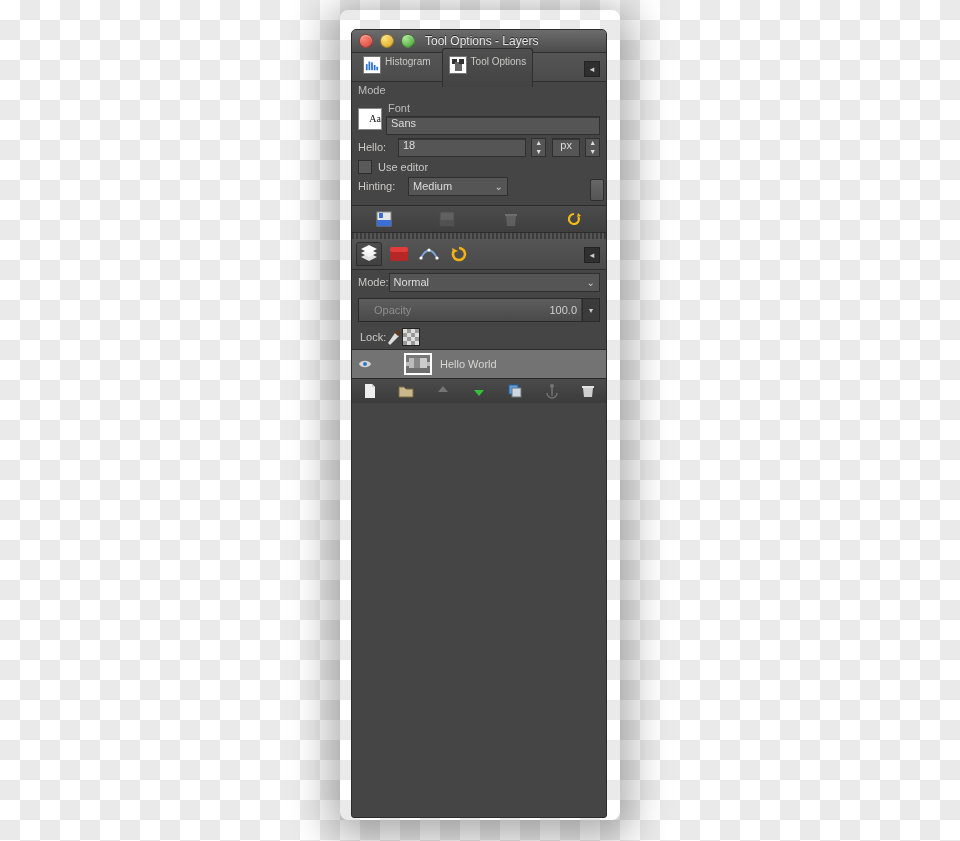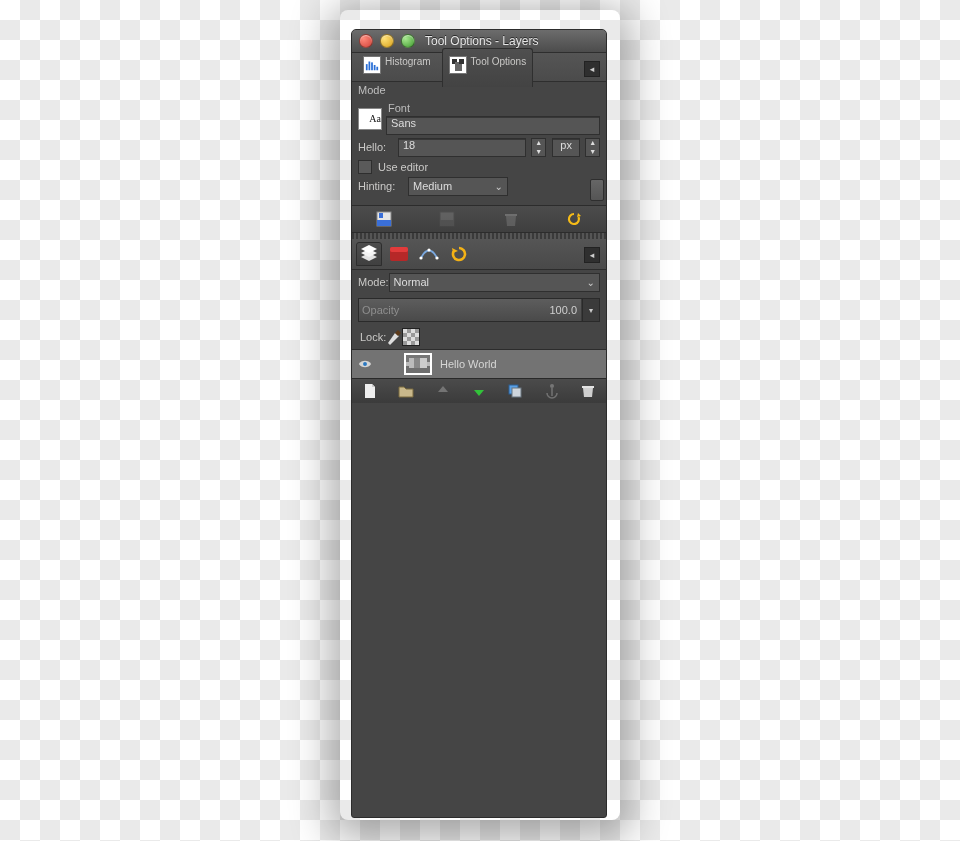--- a/index.html
+++ b/index.html
@@ -104,21 +104,21 @@
   .dtab{width:24px;height:22px;display:flex;align-items:center;justify-content:center;border:1px solid transparent}
   .dtab.active{background:linear-gradient(#4d4d4d,#404040);border-color:#2d2d2d;border-radius:3px 3px 0 0}
   .docktabs .rightcarat{position:absolute;right:6px;top:8px;width:14px;height:14px;
     background:var(--field-b);border:1px solid #222;font-size:9px;color:#ccc;display:flex;align-items:center;justify-content:center}
 
   .mode-row{display:flex;align-items:center;padding:3px 6px}
   .mode-row .select{flex:1}
 
   .opacity{margin:3px 6px;height:22px;border:1px solid #2a2a2a;position:relative;background:#3b3b3b;display:flex;align-items:center}
   .opacity .fill{position:absolute;left:0;top:0;bottom:0;right:18px;background:linear-gradient(#5d5d5d,#4a4a4a)}
-  .opacity .olabel{position:relative;z-index:1;margin-left:3px;color:#8e8e8e}
+  .opacity .olabel{position:relative;z-index:1;margin-left:15px;color:#8e8e8e}
   .opacity .oval{position:absolute;right:22px;color:#cfcfcf;z-index:1}
   .opacity .oarr{position:absolute;right:0;top:0;bottom:0;width:16px;border-left:1px solid #2a2a2a;display:flex;align-items:center;justify-content:center;color:#ccc;font-size:8px}
 
   .lockrow{display:flex;align-items:center;padding:3px 8px}
   .lockrow .mini{width:16px;height:16px}
   .checker{background:
     linear-gradient(45deg,#999 25%,transparent 25%,transparent 75%,#999 75%),
     linear-gradient(45deg,#999 25%,transparent 25%,transparent 75%,#999 75%);
     background-size:8px 8px;background-position:0 0,4px 4px;background-color:#ddd;border:1px solid #222}
 

